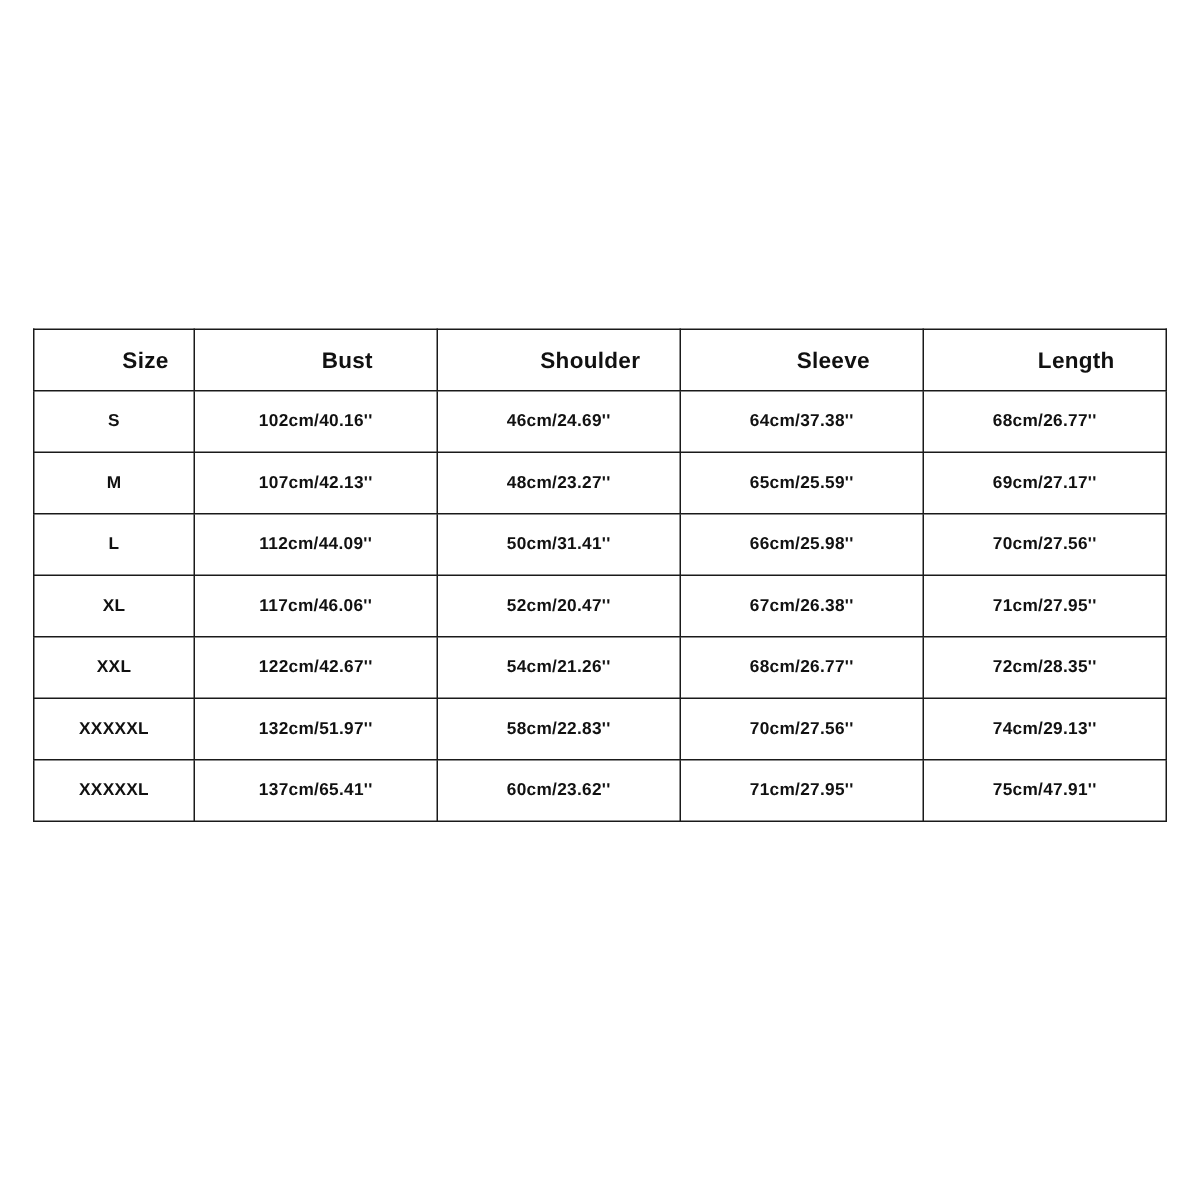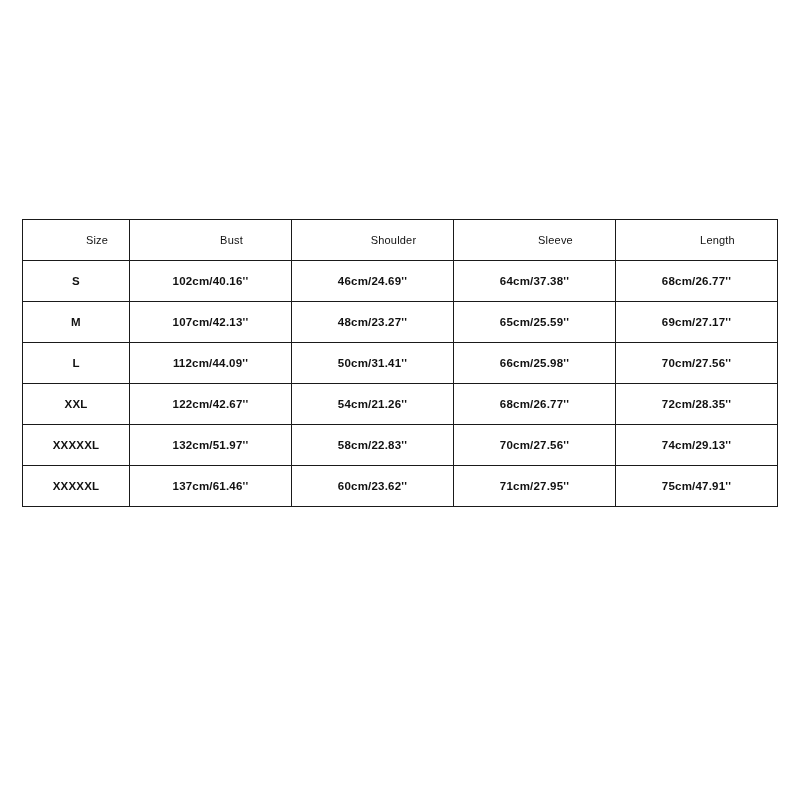--- a/index.html
+++ b/index.html
@@ -41,22 +41,22 @@
     text-align: center;
     vertical-align: middle;
     font-size: 11.5px;
     font-weight: bold;
     letter-spacing: 0.2px;
     color: #111111;
     padding: 0 2px;
     background: #ffffff;
   }
   table.size-chart th {
-    font-size: 11px;
-    font-weight: normal;
+    font-size: 15px;
+    font-weight: bold;
     padding-left: 44px;
   }
   col.c-size { width: 107px; }
   col.c-col  { width: 162px; }
 </style>
 </head>
 <body>
 
 <div class="page">
   <div class="table-wrap">
@@ -93,36 +93,43 @@
           <td>69cm/27.17''</td>
         </tr>
         <tr>
           <td>L</td>
           <td>112cm/44.09''</td>
           <td>50cm/31.41''</td>
           <td>66cm/25.98''</td>
           <td>70cm/27.56''</td>
         </tr>
         <tr>
+          <td>XL</td>
+          <td>117cm/46.06''</td>
+          <td>52cm/20.47''</td>
+          <td>67cm/26.38''</td>
+          <td>71cm/27.95''</td>
+        </tr>
+        <tr>
           <td>XXL</td>
           <td>122cm/42.67''</td>
           <td>54cm/21.26''</td>
           <td>68cm/26.77''</td>
           <td>72cm/28.35''</td>
         </tr>
         <tr>
           <td>XXXXXL</td>
           <td>132cm/51.97''</td>
           <td>58cm/22.83''</td>
           <td>70cm/27.56''</td>
           <td>74cm/29.13''</td>
         </tr>
         <tr>
           <td>XXXXXL</td>
-          <td>137cm/61.46''</td>
+          <td>137cm/65.41''</td>
           <td>60cm/23.62''</td>
           <td>71cm/27.95''</td>
           <td>75cm/47.91''</td>
         </tr>
       </tbody>
     </table>
   </div>
 </div>
 
 </body></html>

